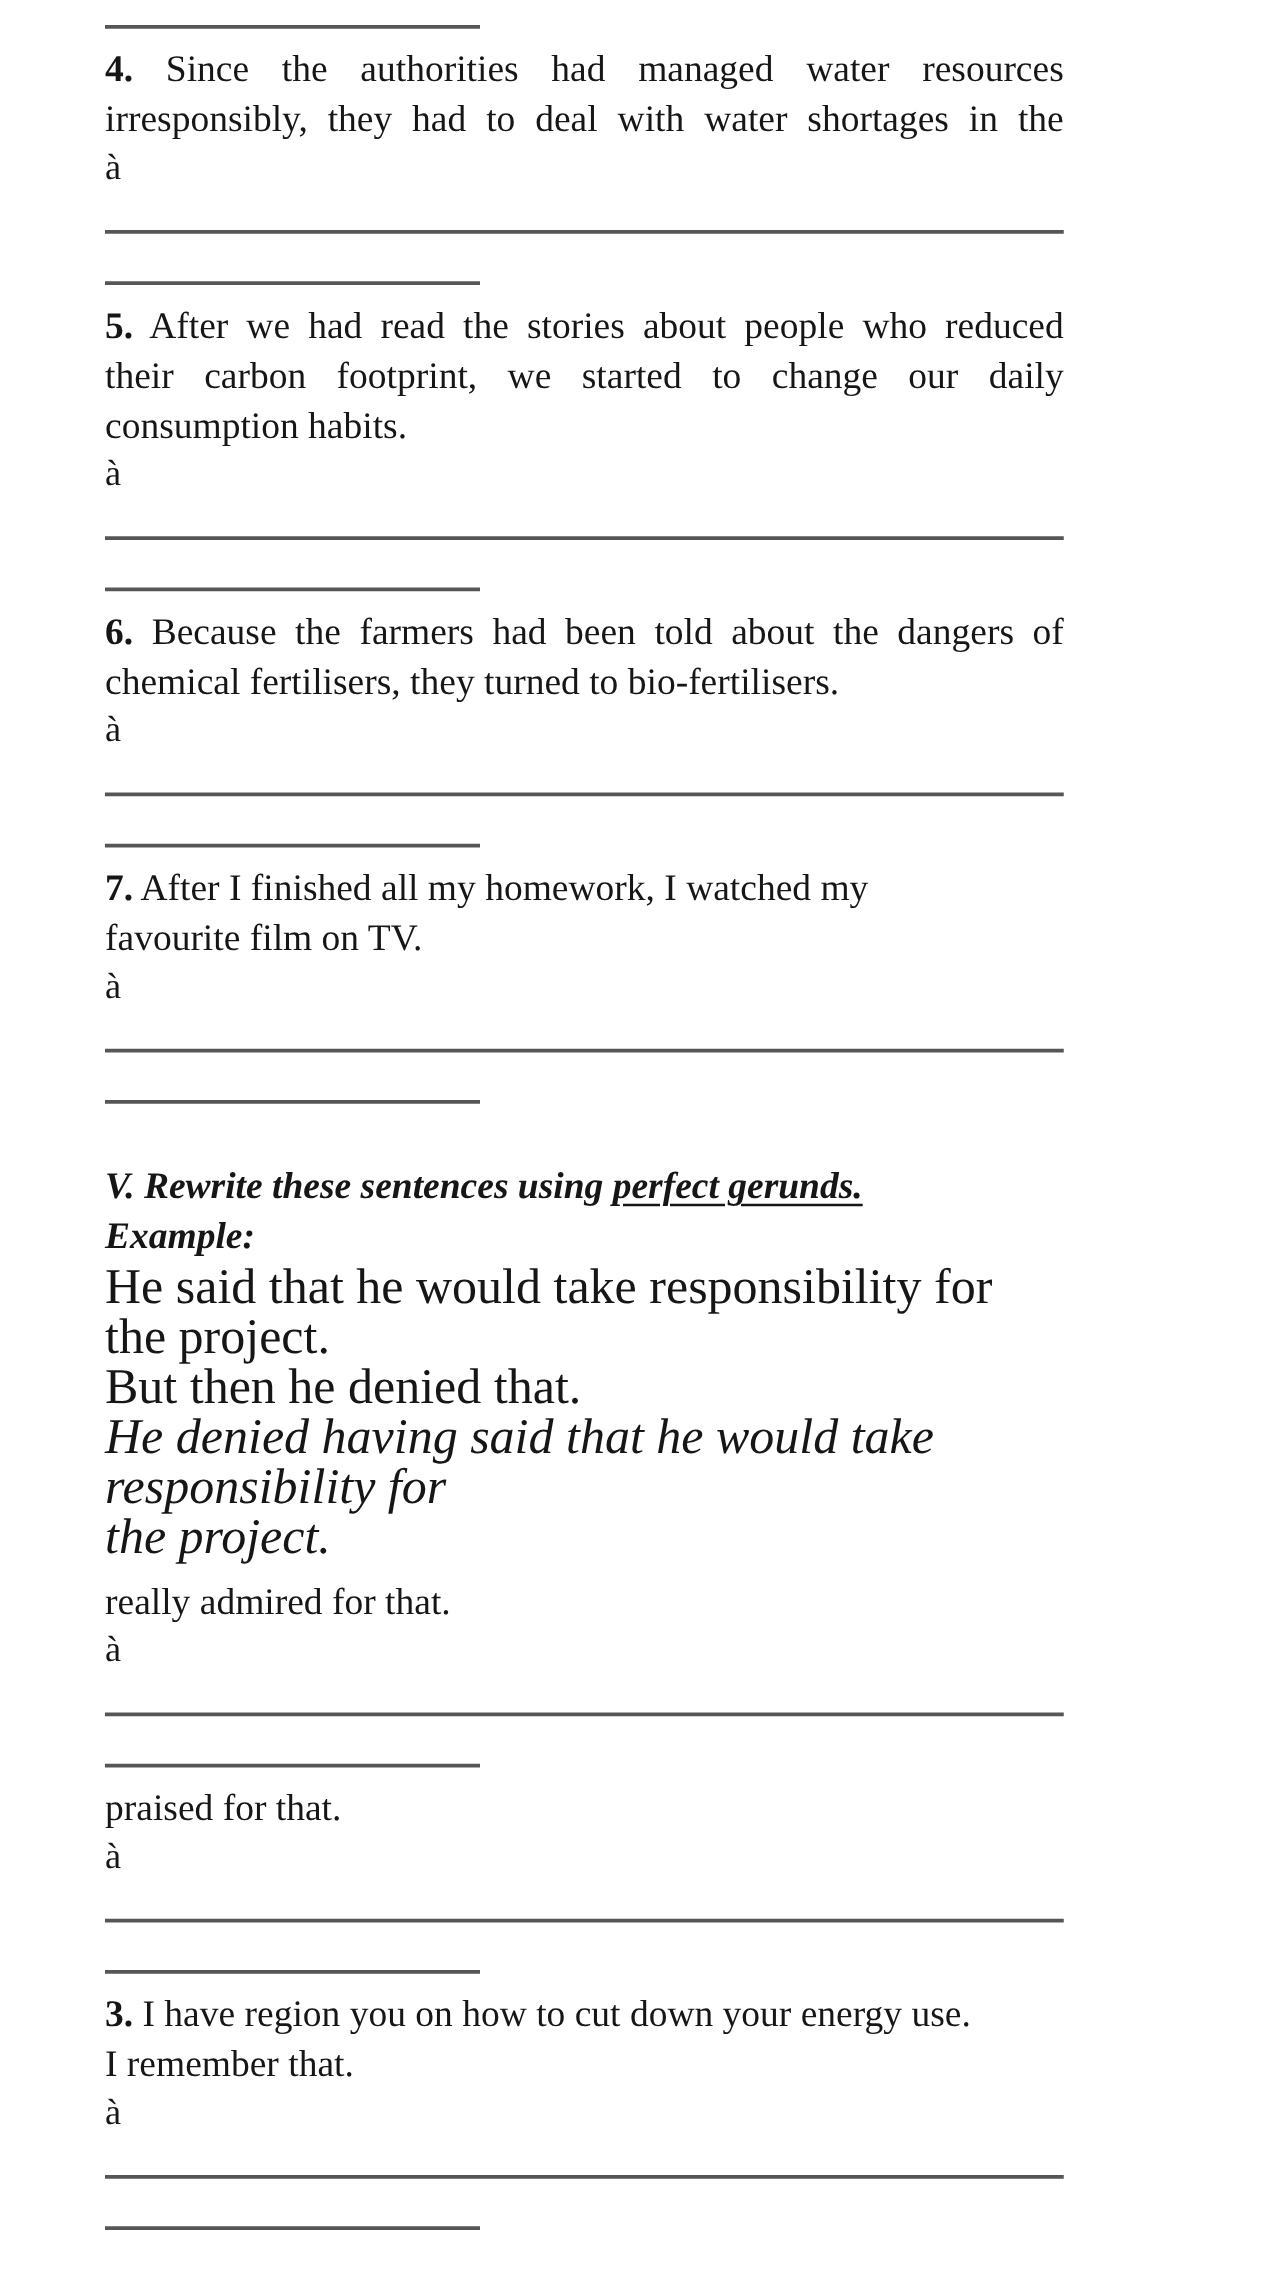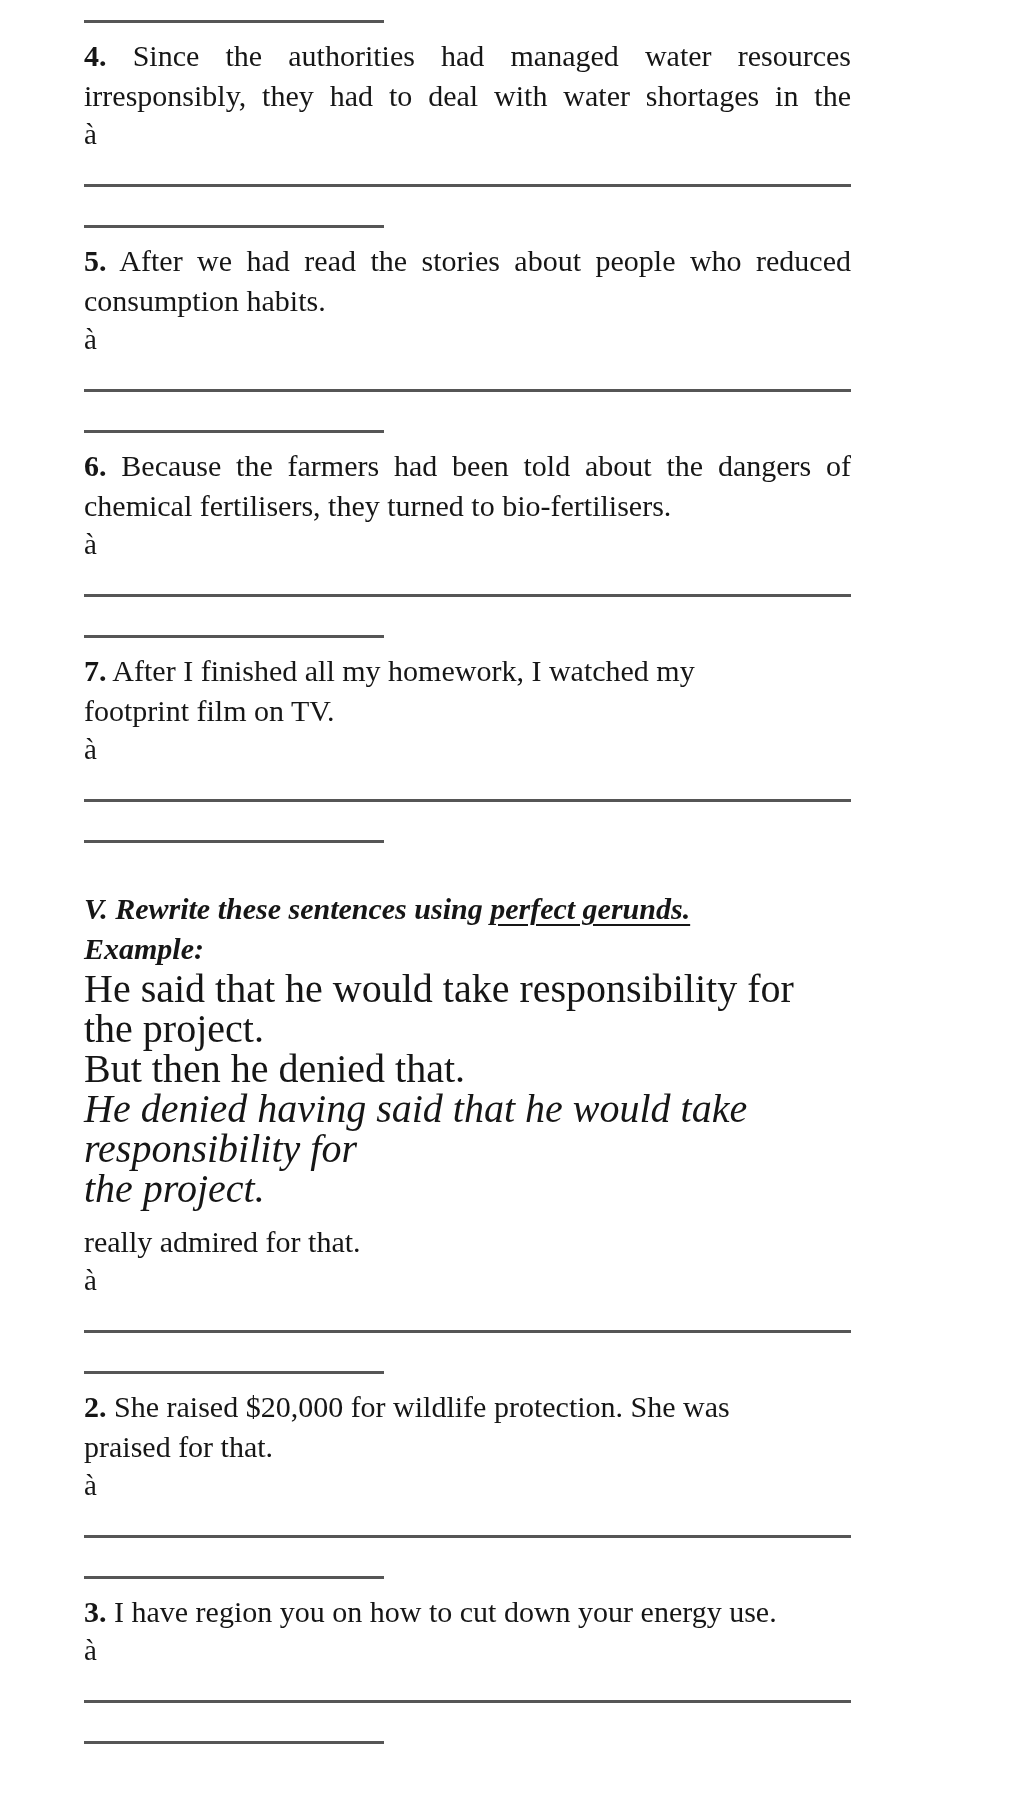--- a/index.html
+++ b/index.html
@@ -86,41 +86,42 @@
     <div class="qline jline">irresponsibly, they had to deal with water shortages in the</div>
     <div class="arrow">à</div>
   </div>
   <div class="blank">
     <div class="rule full"></div>
     <div class="rule short"></div>
   </div>
 
   <div class="q">
     <div class="qline jline"><b class="qnum">5.</b> <span>After we had read the stories about people who reduced</span></div>
+    <div class="qline jline">their carbon footprint, we started to change our daily</div>
     <div class="qline">consumption habits.</div>
     <div class="arrow">à</div>
   </div>
   <div class="blank">
     <div class="rule full"></div>
     <div class="rule short"></div>
   </div>
 
   <div class="q">
     <div class="qline jline"><b class="qnum">6.</b> <span>Because the farmers had been told about the dangers of</span></div>
     <div class="qline">chemical fertilisers, they turned to bio-fertilisers.</div>
     <div class="arrow">à</div>
   </div>
   <div class="blank">
     <div class="rule full"></div>
     <div class="rule short"></div>
   </div>
 
   <div class="q">
     <div class="qline"><b class="qnum">7.</b> <span>After I finished all my homework, I watched my</span></div>
-    <div class="qline">footprint film on TV.</div>
+    <div class="qline">favourite film on TV.</div>
     <div class="arrow">à</div>
   </div>
   <div class="blank">
     <div class="rule full"></div>
     <div class="rule short"></div>
   </div>
 
   <div class="heading"><span class="hplain">V. Rewrite these sentences using </span><span class="hunder">perfect gerunds.</span></div>
 
   <div class="ex-label">Example:</div>
@@ -132,31 +133,31 @@
   <div class="q">
     <div class="qline">really admired for that.</div>
     <div class="arrow">à</div>
   </div>
   <div class="blank">
     <div class="rule full"></div>
     <div class="rule short"></div>
   </div>
 
   <div class="q">
-    <div class="qline"><b class="qnum">2.</b> <span>She raised $20,000 for wildlife protection. She was</span></div>
     <div class="qline">praised for that.</div>
     <div class="arrow">à</div>
   </div>
   <div class="blank">
     <div class="rule full"></div>
     <div class="rule short"></div>
   </div>
 
   <div class="q">
     <div class="qline"><b class="qnum">3.</b> <span>I have region you on how to cut down your energy use.</span></div>
+    <div class="qline">I remember that.</div>
     <div class="arrow">à</div>
   </div>
   <div class="blank">
     <div class="rule full"></div>
     <div class="rule short"></div>
   </div>
 
 </div>
 
 </body></html>

